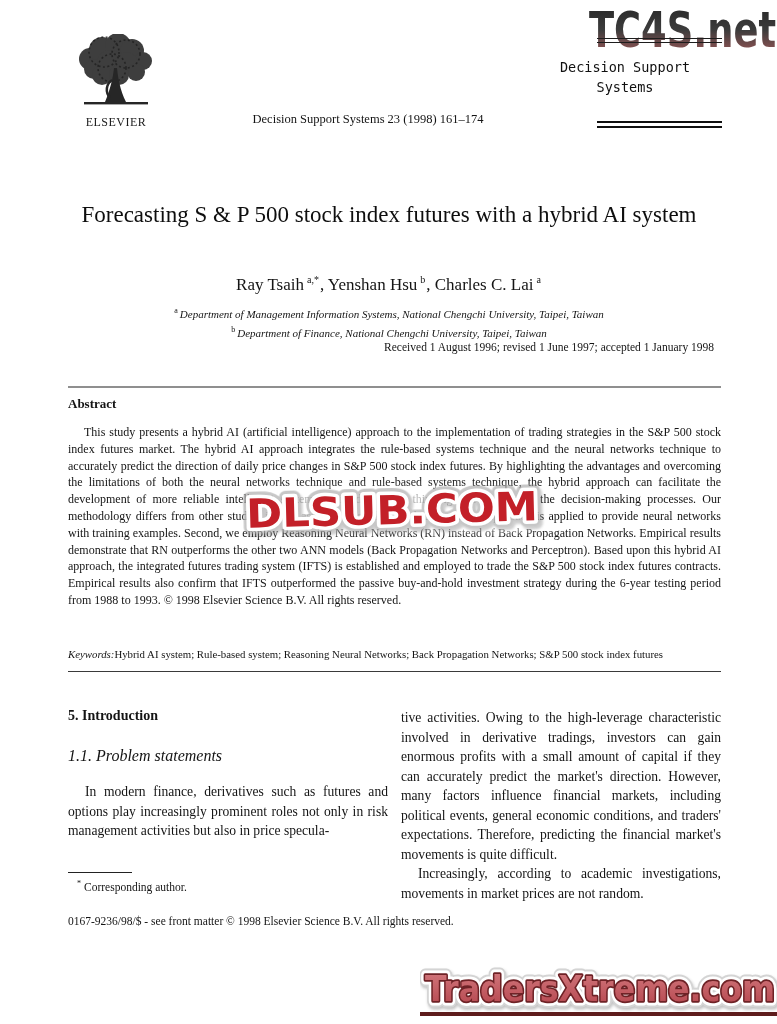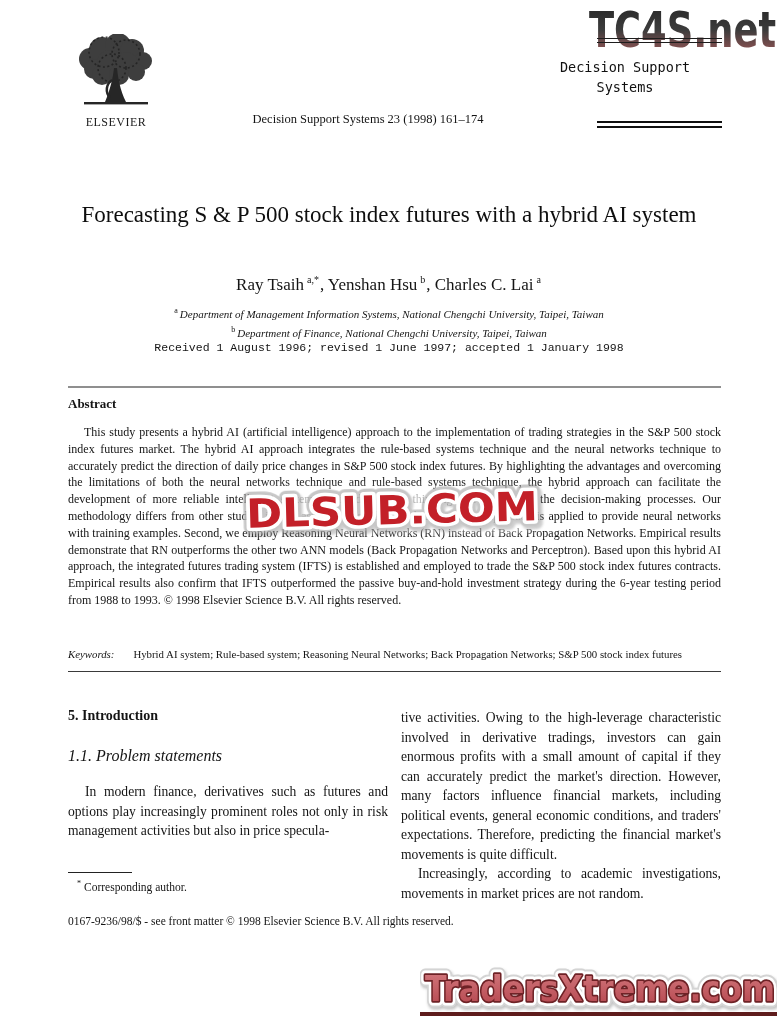--- a/index.html
+++ b/index.html
@@ -16,32 +16,32 @@
   .journal-name{position:absolute;left:549px;top:58px;width:152px;text-align:center;z-index:3;
       font-family:"DejaVu Sans Mono",monospace;font-weight:normal;font-size:13.5px;line-height:1.45;color:#101010;}
   .mast-dbl{position:absolute;left:597px;width:125px;height:2px;background:#101010;}
 
   
   .title{position:absolute;left:64px;top:197px;width:650px;text-align:center;font-size:23px;line-height:35px;color:#0e0e0e;}
   .authors{position:absolute;left:64px;top:274px;width:650px;text-align:center;font-size:17px;}
   .authors sup{font-size:10px;padding:0 1px 0 3px;}
   .affils{position:absolute;left:64px;top:303px;width:650px;text-align:center;font-style:italic;font-size:11px;line-height:15.5px;}
   .affils sup{font-size:8px;font-style:normal;padding-right:2px;}
-  .received{position:absolute;left:64px;top:341px;width:650px;text-align:center;font-size:11.5px;font-family:Liberation Mono, monospace;}
+  .received{position:absolute;left:64px;top:341px;width:650px;text-align:right;font-size:11.5px;}
 
   
   .abstract-rule{position:absolute;left:68px;top:386px;width:653px;height:2px;background:#8f8f8f;}
   .abstract-heading{position:absolute;left:68px;top:396px;font-size:13px;font-weight:bold;}
   .abstract-text{position:absolute;left:68px;top:424px;width:653px;font-size:12px;line-height:16.8px;
       text-align:justify;text-indent:16px;}
   .wm-dlsub{position:absolute;left:236px;top:478px;z-index:5;}
 
   
   .keywords{position:absolute;left:68px;top:648px;width:705px;font-size:10.8px;white-space:nowrap;}
-  .kw-label{font-style:italic;padding-right:19px;}
+  .kw-label{font-style:italic;padding-right:0;}
   .keywords-rule{position:absolute;left:68px;top:671px;width:653px;height:1px;background:#3a3a3a;}
 
   
   .col-left{position:absolute;left:68px;top:708px;width:320px;}
   .col-right{position:absolute;left:401px;top:708px;width:320px;}
   .sec-heading{font-size:14px;font-weight:bold;}
   .subsec-heading{font-style:italic;font-size:16px;margin-top:23px;}
   .body-para{font-size:13.6px;line-height:19.5px;text-align:justify;}
   .para-left{margin-top:17px;text-indent:17px;}
   .para-indent{text-indent:17px;}

